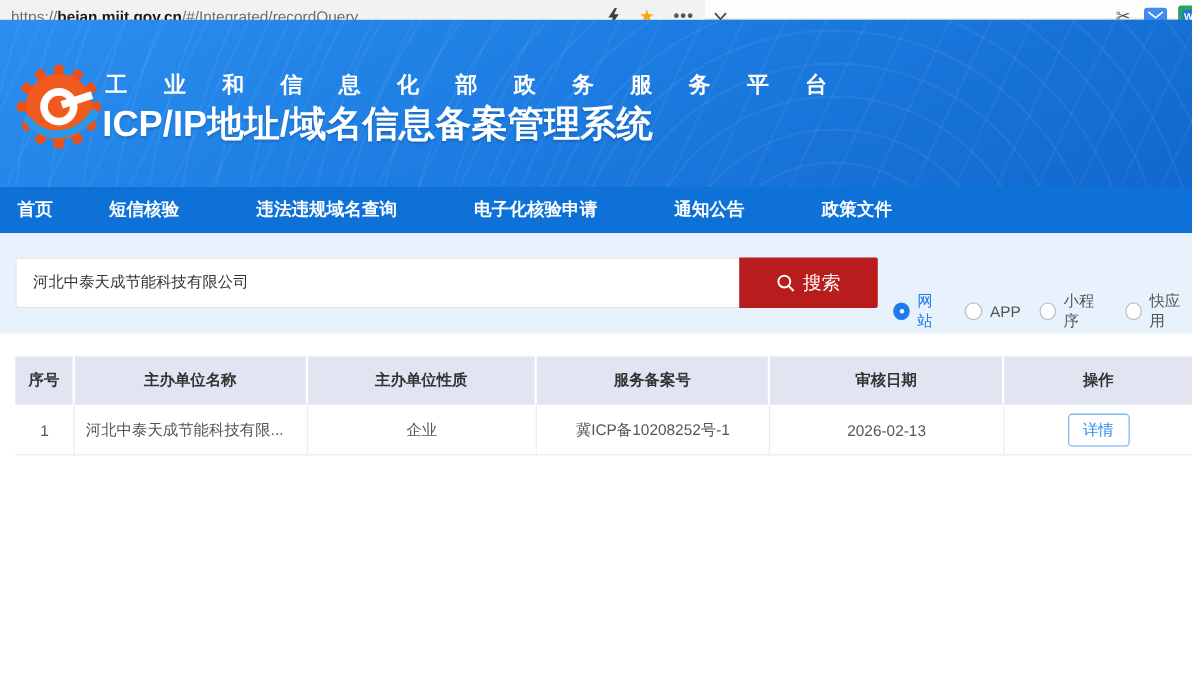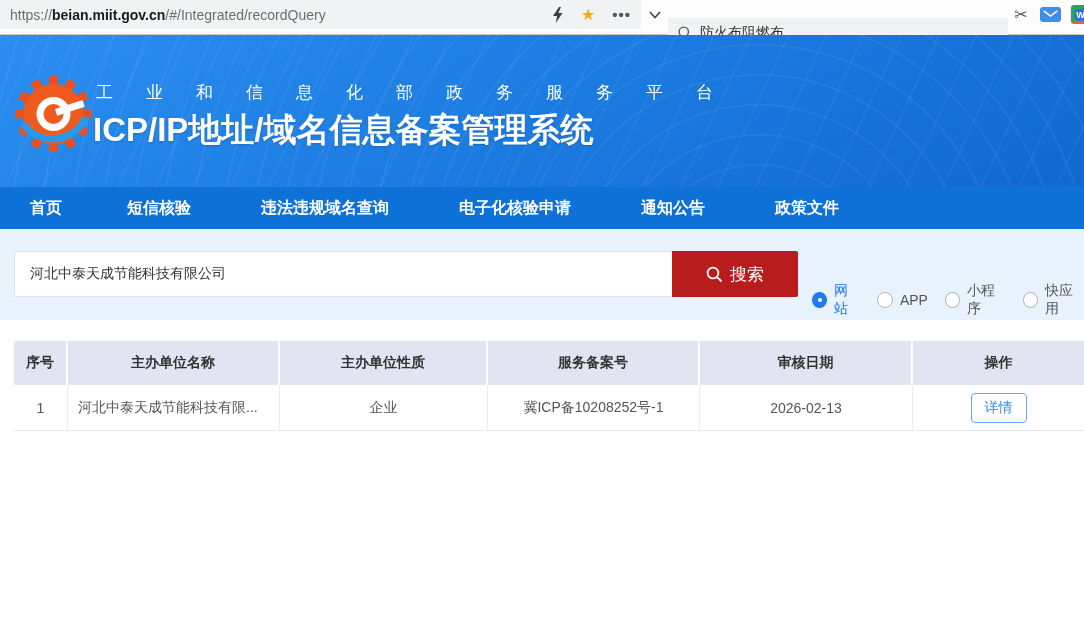--- a/index.html
+++ b/index.html
@@ -1,20 +1,20 @@
 <!DOCTYPE html>
 <html><head>
 <meta charset="utf-8">
 <style>
   * { box-sizing: border-box; margin: 0; padding: 0; }
   html,body { width:1084px; height:629px; overflow:hidden; background:#fff;
     font-family:"Liberation Sans","DejaVu Sans",sans-serif; }
 
   
-  .browser-bar { position:relative; height:35px; background:#fdfdfd; border-bottom:1px solid #c9c9c9; }
+  .browser-bar { position:relative; height:18px; background:#fdfdfd; border-bottom:1px solid #c9c9c9; }
   .addr-field { position:absolute; left:0; top:0; height:29px; width:641px; background:#f1f2f3;
     display:flex; align-items:center; padding:0 10px; }
   .url { font-size:14px; color:#6e6e6e; white-space:nowrap; }
   .url .host { color:#1b1b1b; font-weight:bold; }
   .addr-icons { margin-left:auto; display:flex; align-items:center; gap:17px; }
   .chip-icon { display:inline-flex; align-items:center; justify-content:center; cursor:pointer; }
   .dots { color:#555; font-size:15px; letter-spacing:1px; font-weight:bold; }
   .chevron-slot { position:absolute; left:641px; top:0; height:29px; width:27px;
     display:flex; align-items:center; justify-content:center; }
   .psearch-field { position:absolute; left:668px; top:18px; height:29px; width:340px; background:#f1f2f3;
@@ -30,28 +30,28 @@
     font-size:9px; font-weight:bold; display:flex; align-items:center; justify-content:center; }
 
   
   .banner { position:relative; height:152px; overflow:hidden;
     background:linear-gradient(150deg,#2b8ef0 0%,#1d7de2 45%,#1168ce 100%); }
   .banner::before { content:""; position:absolute; inset:0;
     background:repeating-radial-gradient(circle at 70% 165%, rgba(255,255,255,0.05) 0 2px, transparent 2px 30px); }
   .banner::after { content:""; position:absolute; inset:0;
     background:repeating-linear-gradient(115deg, rgba(255,255,255,0.045) 0 2px, transparent 2px 34px); }
   .logo { position:absolute; left:13px; top:33px; width:80px; height:96px; z-index:2; }
-  .platform-line { position:absolute; left:96px; top:46px; z-index:2; color:#fff; font-weight:normal;
-    font-size:17px; letter-spacing:33px; white-space:nowrap; }
+  .platform-line { position:absolute; left:96px; top:46px; z-index:2; color:#fff; font-weight:bold;
+    font-size:20px; letter-spacing:33px; white-space:nowrap; }
   .site-title { position:absolute; left:93px; top:73px; z-index:2; color:#fff; font-weight:bold;
     font-size:33px; white-space:nowrap; text-shadow:0 1px 2px rgba(0,40,90,0.25); }
 
   
   .nav { display:flex; height:42px; background:#0e71d8; }
-  .nav-item { height:42px; line-height:42px; padding:0 30px; color:#fff; font-size:16px;
+  .nav-item { height:42px; line-height:42px; padding:0 16px; color:#fff; font-size:16px;
     font-weight:bold; cursor:pointer; white-space:nowrap; }
   .nav-item.wide { padding:0 35px; }
   .nav-item.active { background:#4ba3f5; }
 
   
   .search-section { position:relative; height:91px; background:#e7f2fc; padding-top:22px; }
   .search-row { display:flex; margin-left:14px; }
   .query-input { width:658px; height:46px; border:1px solid #dcdfe6; border-right:none; background:#fff;
     font-size:14px; color:#333; padding:0 15px; outline:none; border-radius:2px 0 0 2px;
     font-family:"Liberation Sans","DejaVu Sans",sans-serif; }

